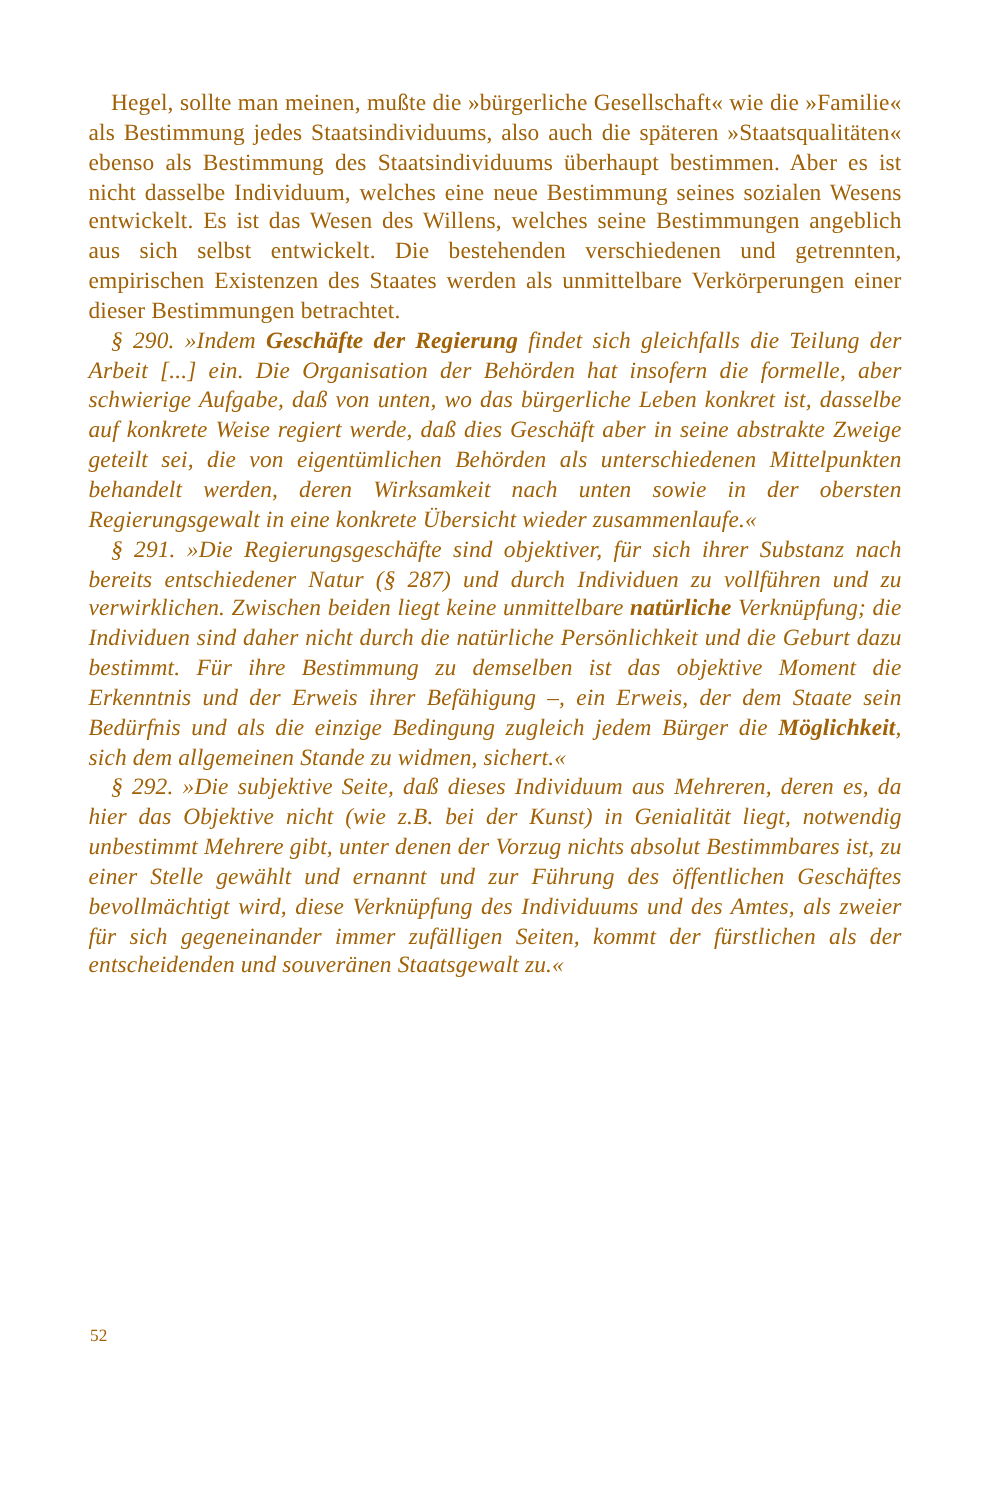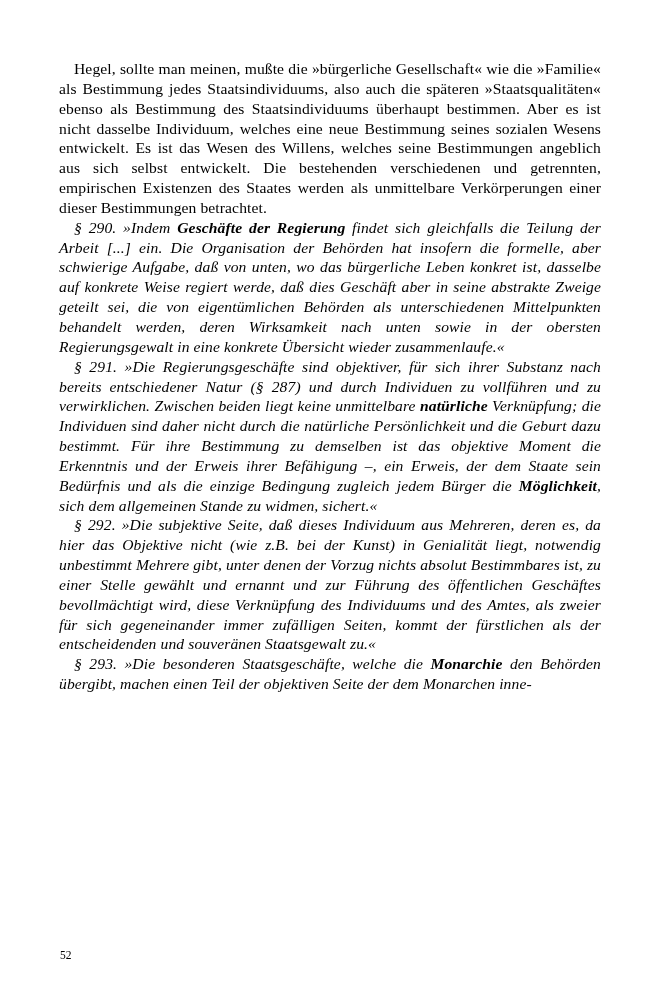--- a/index.html
+++ b/index.html
@@ -5,21 +5,21 @@
   html, body {
     margin: 0;
     padding: 0;
     background: #ffffff;
   }
   .page {
     position: relative;
     width: 660px;
     height: 990px;
     background: #ffffff;
-    color: #000000;
+    color: #a16207;
     font-family: "Liberation Serif", "DejaVu Serif", serif;
     overflow: hidden;
   }
   .text-block {
     position: absolute;
     left: 59px;
     top: 59px;
     width: 542px;
     font-size: 15.6px;
     line-height: 19.85px;
@@ -29,31 +29,30 @@
   .para {
     margin: 0;
     text-indent: 15px;
   }
   .n  { font-style: normal; }
   .i  { font-style: italic; }
   .bi { font-style: italic; font-weight: bold; }
   .page-number {
     position: absolute;
     left: 60px;
-    top: 948px;
+    top: 884px;
     font-size: 11.5px;
     line-height: 14px;
     font-style: normal;
   }
 </style>
 </head>
 <body>
 
 <div class="page">
   <div class="text-block">
       <p class="para"><span class="n">Hegel, sollte man meinen, mußte die »bürgerliche Gesellschaft« wie die »Familie« als Bestimmung jedes Staatsindividuums, also auch die späteren »Staatsqualitäten« ebenso als Bestimmung des Staatsindividuums überhaupt bestimmen. Aber es ist nicht dasselbe Individuum, welches eine neue Bestimmung seines sozialen Wesens entwickelt. Es ist das Wesen des Willens, welches seine Bestimmungen angeblich aus sich selbst entwickelt. Die bestehenden verschiedenen und getrennten, empirischen Existenzen des Staates werden als unmittelbare Verkörperungen einer dieser Bestimmungen betrachtet.</span></p>
       <p class="para"><span class="i">§ 290. »Indem </span><span class="bi">Geschäfte der Regierung</span><span class="i"> findet sich gleichfalls die Teilung der Arbeit [...] ein. Die Organisation der Behörden hat insofern die formelle, aber schwierige Aufgabe, daß von unten, wo das bürgerliche Leben konkret ist, dasselbe auf konkrete Weise regiert werde, daß dies Geschäft aber in seine abstrakte Zweige geteilt sei, die von eigentümlichen Behörden als unterschiedenen Mittelpunkten behandelt werden, deren Wirksamkeit nach unten sowie in der obersten Regierungsgewalt in eine konkrete Übersicht wieder zusammenlaufe.«</span></p>
       <p class="para"><span class="i">§ 291. »Die Regierungsgeschäfte sind objektiver, für sich ihrer Substanz nach bereits entschiedener Natur (§ 287) und durch Individuen zu vollführen und zu verwirklichen. Zwischen beiden liegt keine unmittelbare </span><span class="bi">natürliche</span><span class="i"> Verknüpfung; die Individuen sind daher nicht durch die natürliche Persönlichkeit und die Geburt dazu bestimmt. Für ihre Bestimmung zu demselben ist das objektive Moment die Erkenntnis und der Erweis ihrer Befähigung –, ein Erweis, der dem Staate sein Bedürfnis und als die einzige Bedingung zugleich jedem Bürger die </span><span class="bi">Möglichkeit</span><span class="i">, sich dem allgemeinen Stande zu widmen, sichert.«</span></p>
       <p class="para"><span class="i">§ 292. »Die subjektive Seite, daß dieses Individuum aus Mehreren, deren es, da hier das Objektive nicht (wie z.B. bei der Kunst) in Genialität liegt, notwendig unbestimmt Mehrere gibt, unter denen der Vorzug nichts absolut Bestimmbares ist, zu einer Stelle gewählt und ernannt und zur Führung des öffentlichen Geschäftes bevollmächtigt wird, diese Verknüpfung des Individuums und des Amtes, als zweier für sich gegeneinander immer zufälligen Seiten, kommt der fürstlichen als der entscheidenden und souveränen Staatsgewalt zu.«</span></p>
-      <p class="para"><span class="i">§ 293. »Die besonderen Staatsgeschäfte, welche die </span><span class="bi">Monarchie</span><span class="i"> den Behörden übergibt, machen einen Teil der objektiven Seite der dem Monarchen inne-</span></p>
     </div>
   <div class="page-number">52</div>
 </div>
 
 </body></html>

